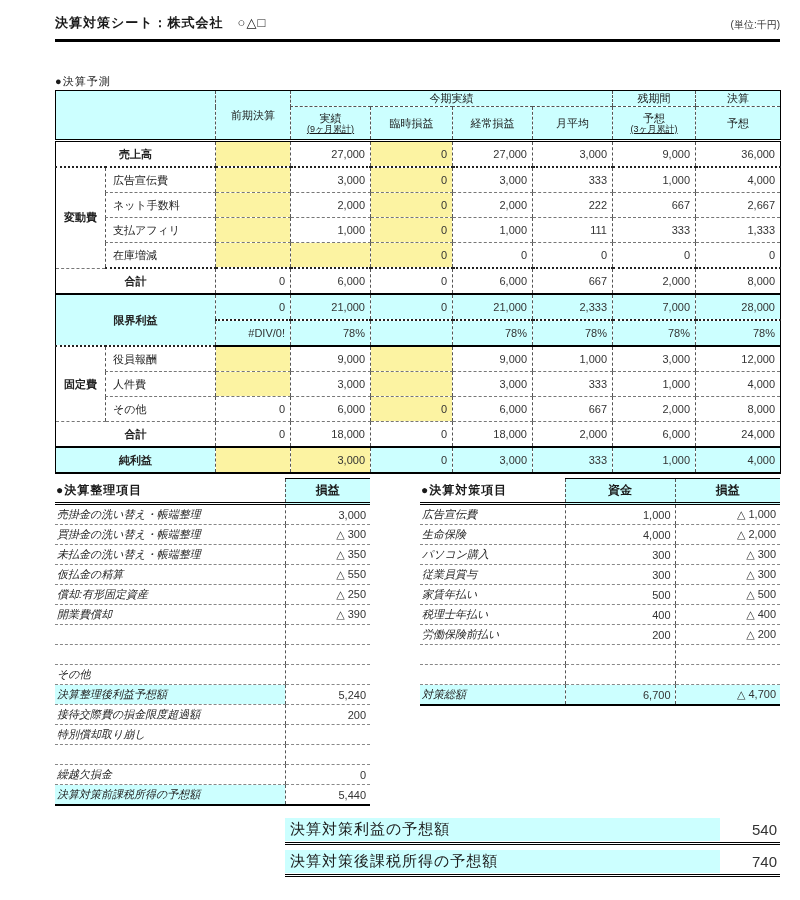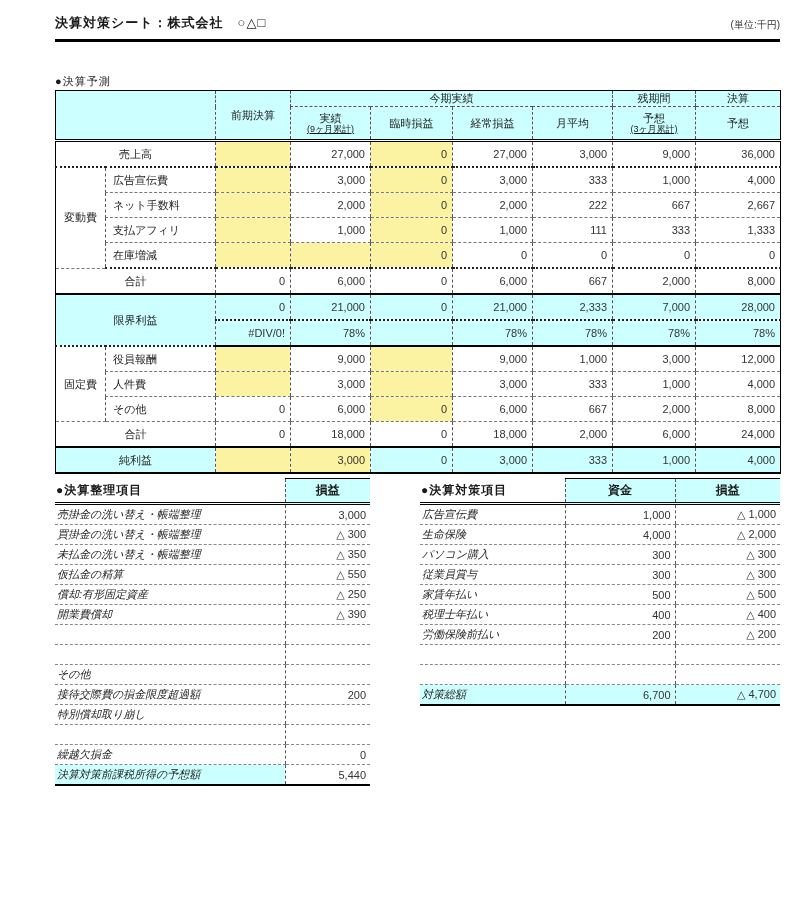--- a/index.html
+++ b/index.html
@@ -12,21 +12,21 @@
   .unit{font-size:10px;color:#333;}
   .titleline{position:absolute;left:55px;top:39px;width:725px;border-top:3px solid #000;}
 
   .seclabel{position:absolute;font-size:11px;color:#1a1a1a;letter-spacing:1px;}
 
   
   table{border-collapse:collapse;table-layout:fixed;}
   #ftable{position:absolute;left:55px;top:90px;width:725px;border:1px solid #000;border-bottom:2px solid #000;}
   #ftable th,#ftable td{font-size:11px;padding:0 5px;overflow:hidden;white-space:nowrap;border-left:1px dashed #555;}
   #ftable th{background:#ccffff;font-weight:normal;text-align:center;color:#1a1a1a;}
-  #ftable .c0{border-left:none;}
+  #ftable .c0{border-left:none;font-weight:bold;}
   #ftable tr.h1 th{height:15px;}
   #ftable tr.h2 th{height:32px;line-height:1.15;}
   #ftable .hgrp{border-bottom:1px dashed #555;}
   #ftable .hb{border-bottom:3px double #000;}
   #ftable .note{display:block;font-size:9px;line-height:1;text-decoration:underline;}
   #ftable tbody td{height:24px;color:#333;}
   #ftable .num{text-align:right;}
   #ftable .item{text-align:left;padding-left:7px;color:#222;}
   #ftable .lab{text-align:center;color:#222;}
   #ftable .grp{text-align:center;color:#222;}
@@ -281,20 +281,24 @@
         </tr>
         <tr>
           <td class="alab"></td>
           <td class="aval"></td>
         </tr>
         <tr>
           <td class="alab">その他</td>
           <td class="aval"></td>
         </tr>
         <tr>
+          <td class="alab cyan">決算整理後利益予想額</td>
+          <td class="aval">5,240</td>
+        </tr>
+        <tr>
           <td class="alab">接待交際費の損金限度超過額</td>
           <td class="aval">200</td>
         </tr>
         <tr>
           <td class="alab">特別償却取り崩し</td>
           <td class="aval"></td>
         </tr>
         <tr>
           <td class="alab"></td>
           <td class="aval"></td>
@@ -370,14 +374,24 @@
           <td class="mval"></td>
         </tr>
         <tr class="last">
           <td class="mlab cyan">対策総額</td>
           <td class="mval cyan">6,700</td>
           <td class="mval cyan">△ 4,700</td>
         </tr>
       </tbody>
   </table>
 
+  <div class="summary">
+    <div class="srow">
+      <div class="slab">決算対策利益の予想額</div>
+      <div class="sval">540</div>
+    </div>
+    <div class="srow">
+      <div class="slab">決算対策後課税所得の予想額</div>
+      <div class="sval">740</div>
+    </div>
+  </div>
 
 </div>
 
 </body></html>

